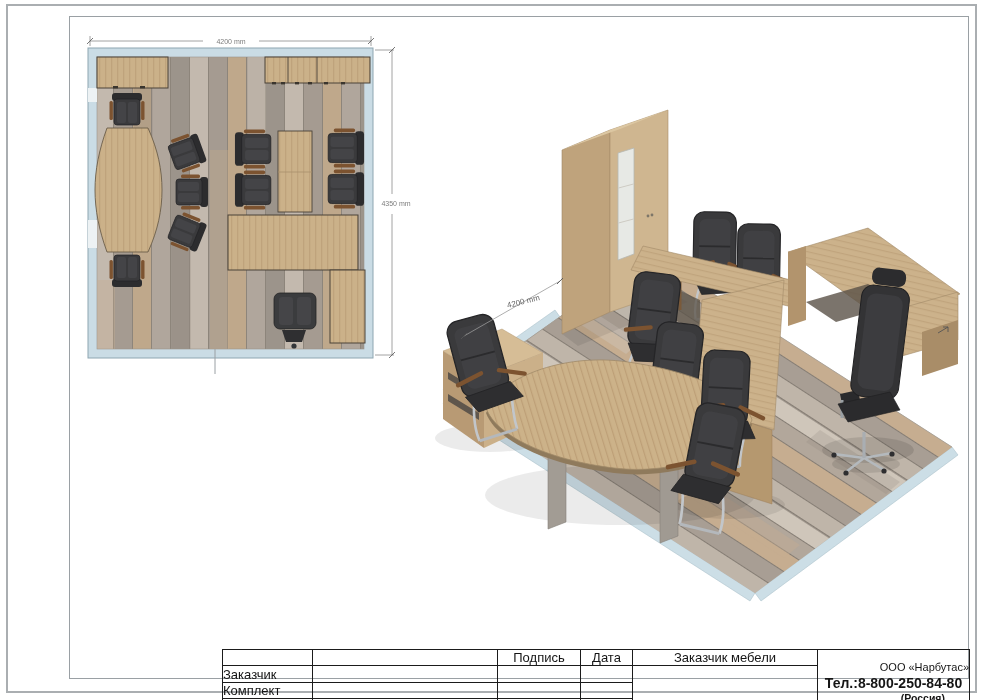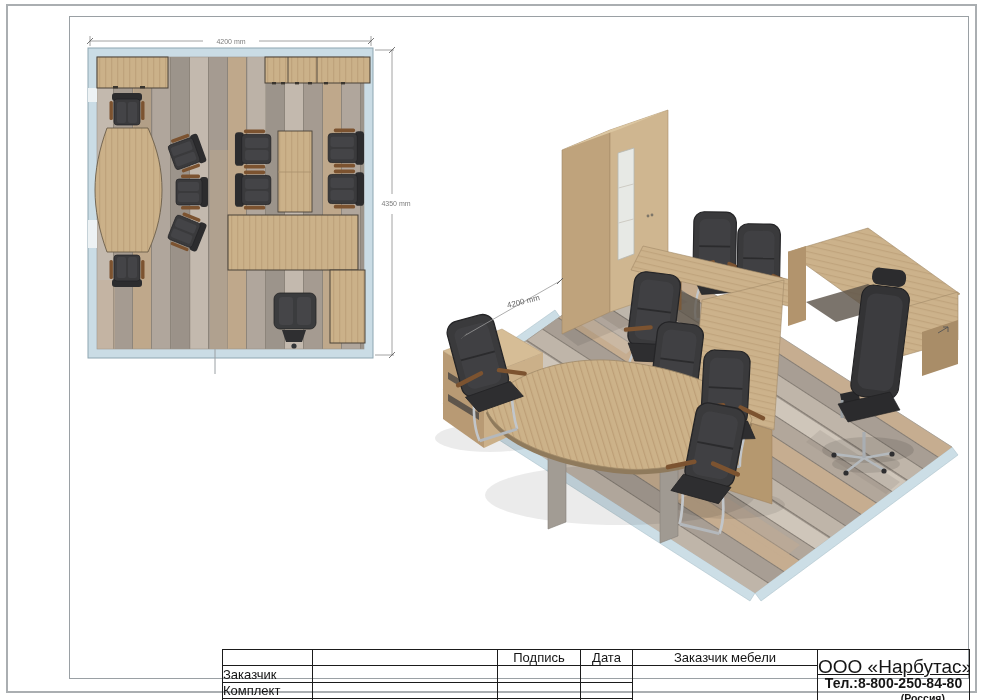--- a/index.html
+++ b/index.html
@@ -10,21 +10,21 @@
   .inner-frame{position:absolute;left:69px;top:16px;width:900px;height:663px;
         border:1.5px solid #9aa0a4;box-sizing:border-box;}
   svg.scene{position:absolute;left:0;top:0;}
   
   table.title-block{position:absolute;left:222px;top:649px;width:747px;height:64px;
         border-collapse:collapse;table-layout:fixed;font-size:13px;color:#151515;}
   table.title-block td{border:1px solid #1b1b1b;padding:0;overflow:hidden;white-space:nowrap;}
   td.lbl{padding-left:6px;}
   td.hdr{text-align:center;}
   td.company{vertical-align:middle;}
-  .co-name{font-size:19px;text-align:right;line-height:16px;text-decoration:underline;}
+  .co-name{font-size:11px;text-align:right;line-height:16px;}
   .co-phone{font-size:14px;font-weight:bold;text-align:center;line-height:17px;}
   .co-country{font-size:10.5px;font-weight:bold;text-align:right;padding-right:24px;line-height:13px;}
 </style>
 </head>
 <body>
 
 <div class="page">
   <div class="outer-border"></div>
   <div class="inner-frame"></div>
 

